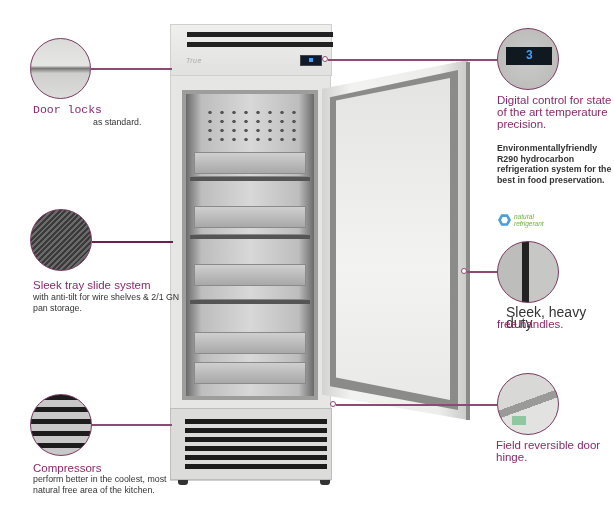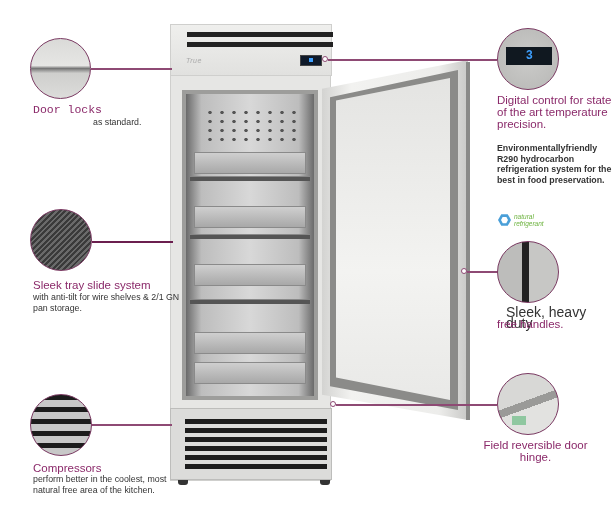--- a/index.html
+++ b/index.html
@@ -123,13 +123,13 @@
 <div class="line" style="left:467px;top:271px;width:31px;"></div>
 <div class="circle" style="left:497px;top:241px;width:62px;height:62px;background:linear-gradient(90deg,#bdbdbb 0 40%,#222 40% 52%,#c7c7c5 52% 100%);"></div>
 <div class="abs desc body-text" style="left:506px;top:307px;font-size:14px;">Sleek, heavy duty</div>
 <div class="abs title accent" style="left:497px;top:318px;">free handles.</div>
 
 <div class="dot" style="left:330px;top:401px;"></div>
 <div class="line" style="left:336px;top:404px;width:161px;"></div>
 <div class="circle" style="left:497px;top:373px;width:62px;height:62px;background:linear-gradient(160deg,#d8d8d6 0 45%,#9a9a98 45% 55%,#e2e2e0 55% 100%);">
   <div class="abs" style="left:14px;top:42px;width:14px;height:9px;background:#8fc7a0;"></div>
 </div>
-<div class="abs title accent" style="left:478px;top:439px;width:115px;text-align:center;">Field reversible door hinge.</div>
+<div class="abs title accent" style="left:496px;top:439px;width:115px;">Field reversible door hinge.</div>
 
 </body></html>

